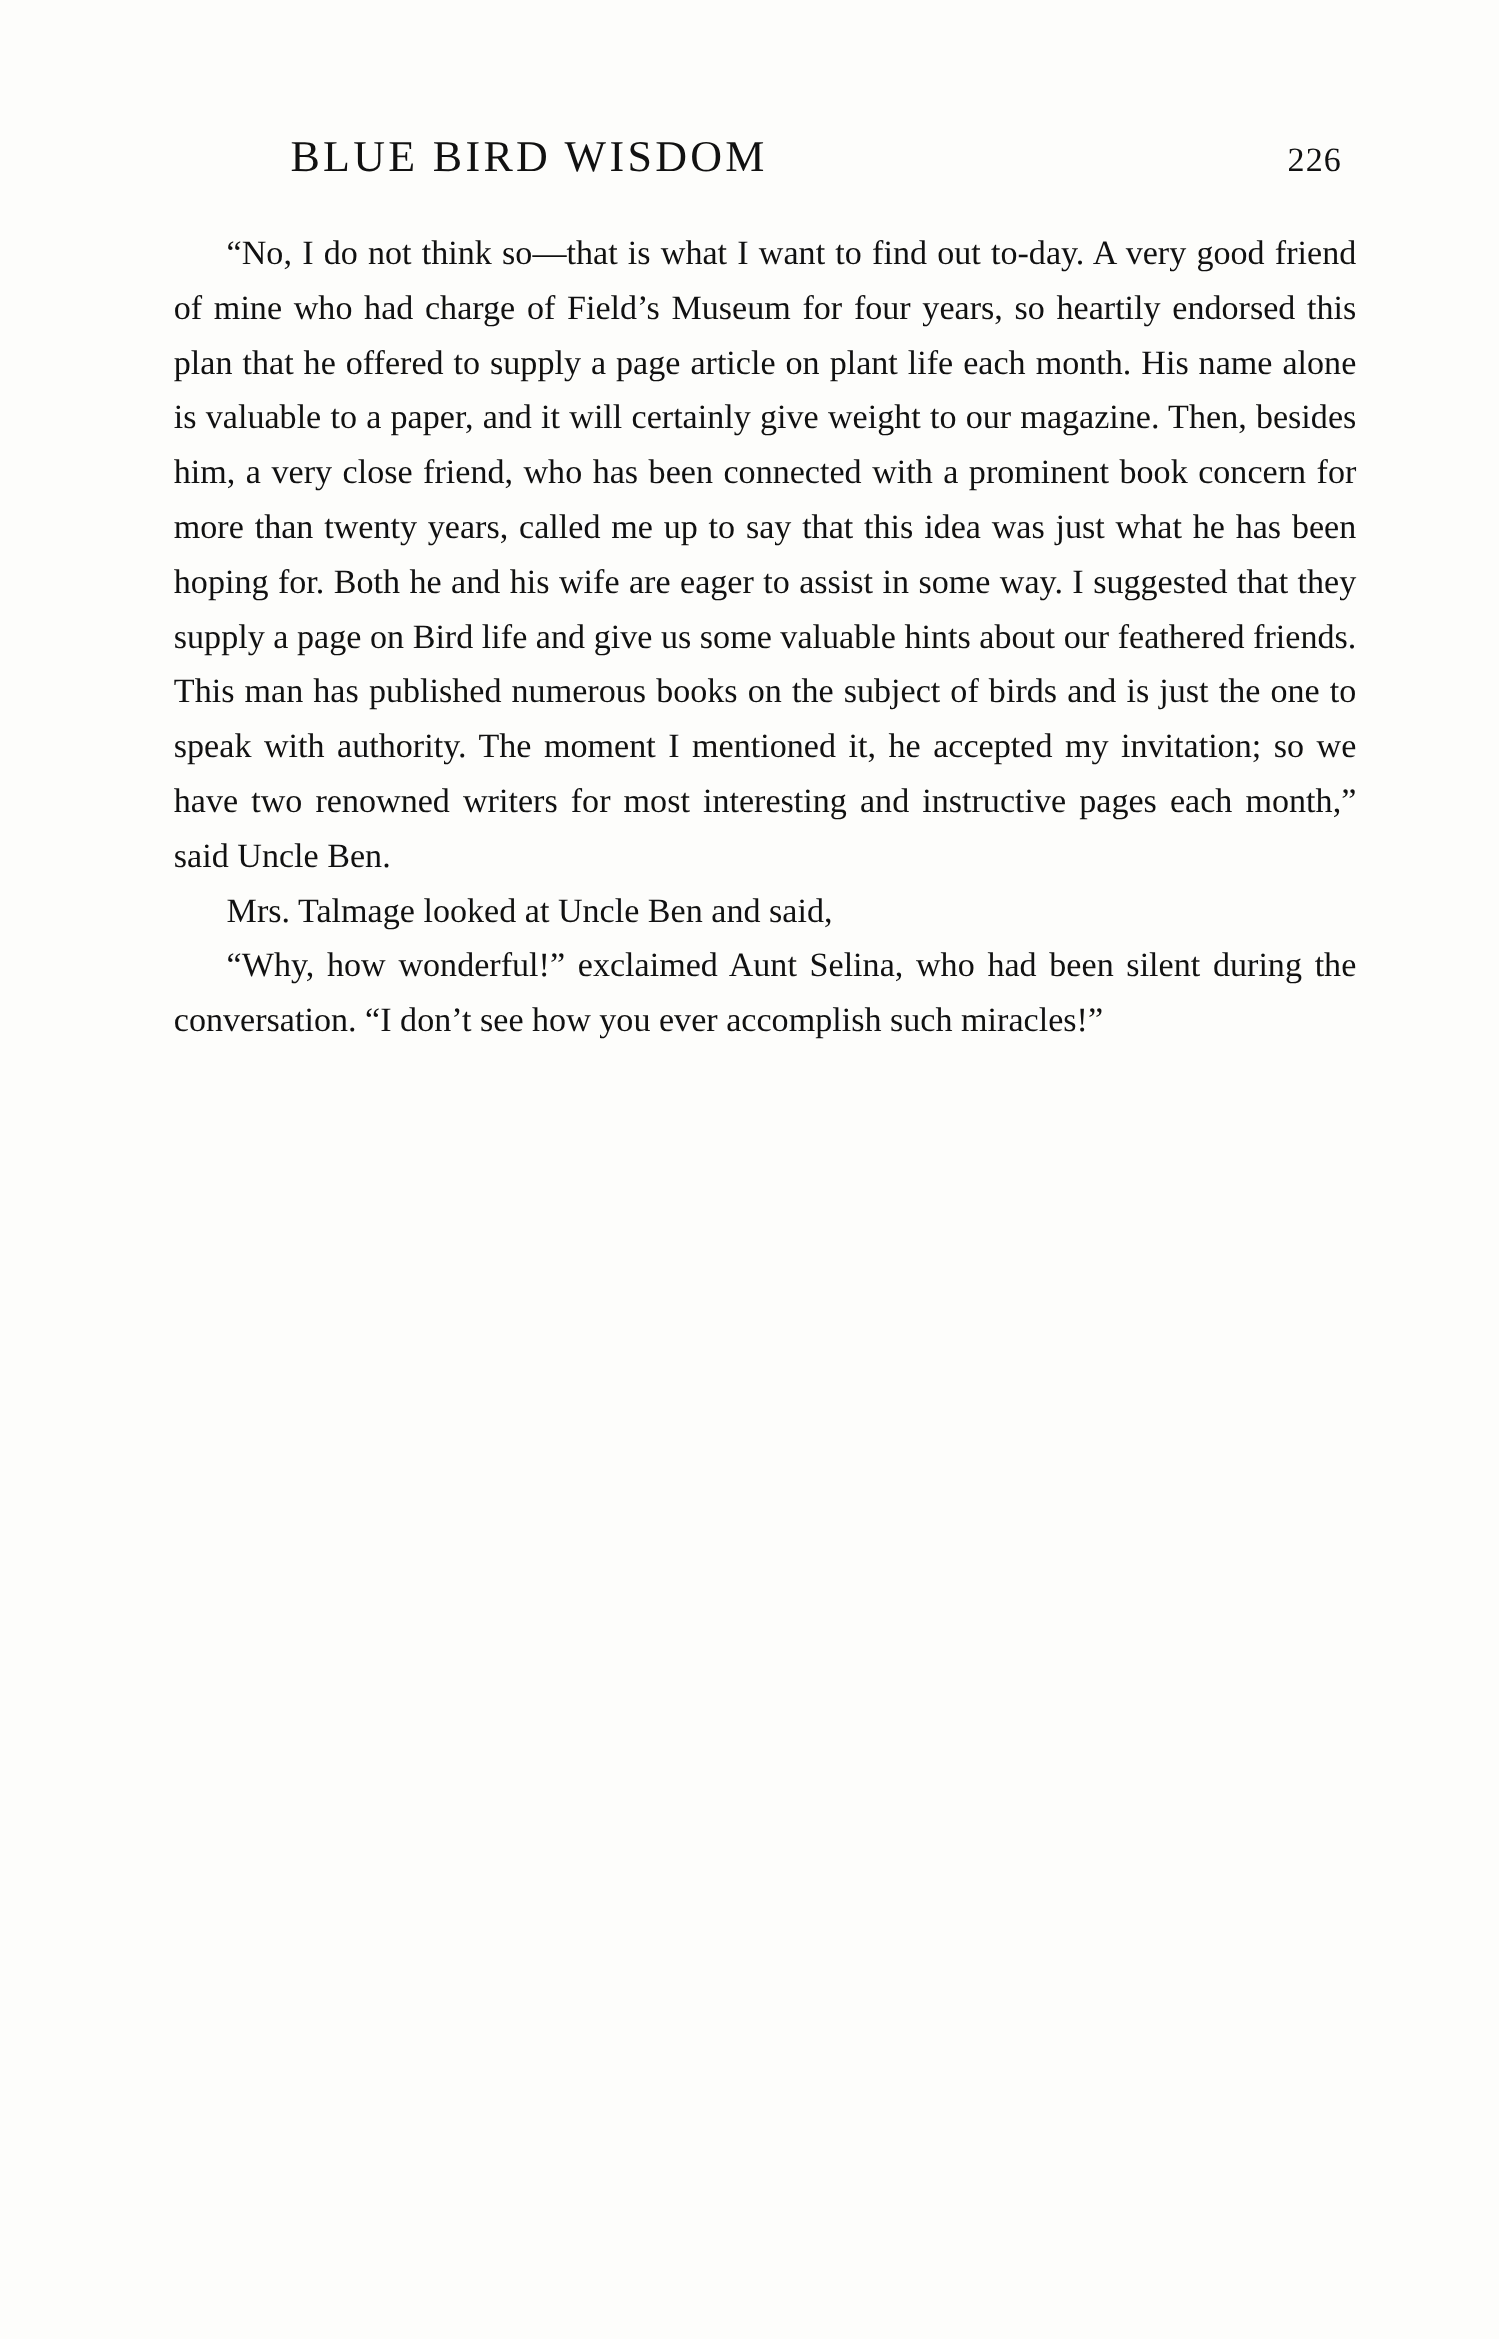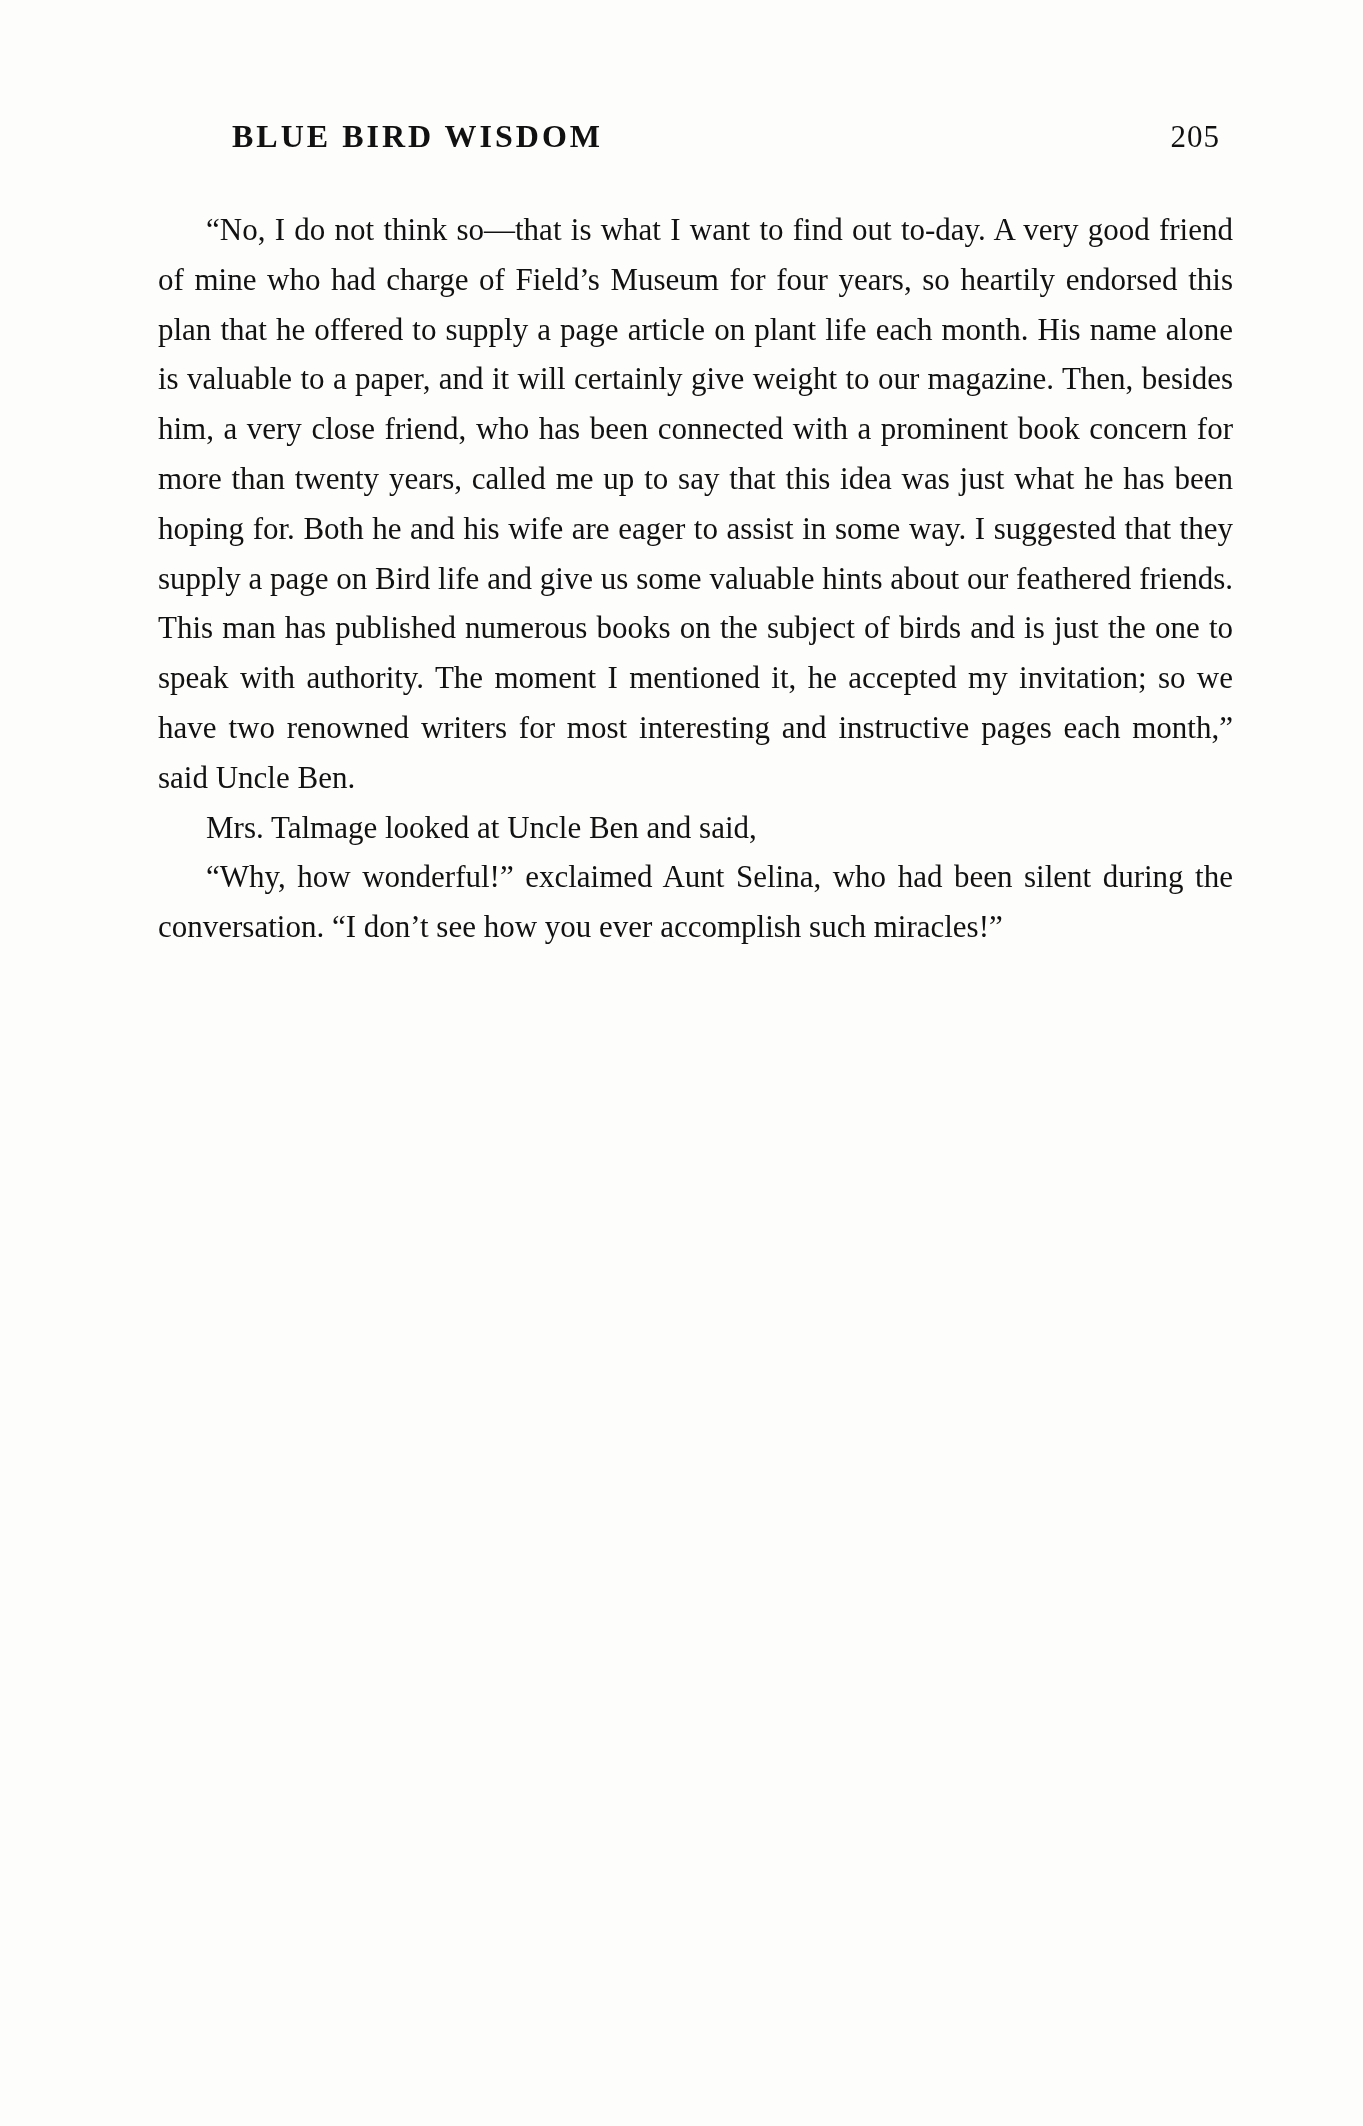--- a/index.html
+++ b/index.html
@@ -26,25 +26,25 @@
   .header {
     position: absolute;
     left: 150px;
     top: 118px;
     width: 1070px;
     display: flex;
     align-items: baseline;
     justify-content: space-between;
   }
   .running-title {
-    font-size: 32px;
+    font-size: 40px;
     letter-spacing: 3px;
-    font-weight: 700;
+    font-weight: 400;
     white-space: nowrap;
-    margin-left: 82px;
+    margin-left: 114px;
   }
   .page-number {
     font-size: 31px;
     letter-spacing: 1px;
     font-variant: small-caps;
   }
   .body-text {
     position: absolute;
     left: 158px;
     top: 205px;
@@ -65,21 +65,21 @@
     text-align: left;
   }
 </style>
 </head>
 <body>
 
 <div class="page">
 
   <div class="header">
     <div class="running-title">BLUE BIRD WISDOM</div>
-    <div class="page-number">205</div>
+    <div class="page-number">226</div>
   </div>
 
   <div class="body-text">
     <p>“No, I do not think so—that is what I want to find out to-day. A very good friend of mine who had charge of Field’s Museum for four years, so heartily endorsed this plan that he offered to supply a page article on plant life each month. His name alone is valuable to a paper, and it will certainly give weight to our magazine. Then, besides him, a very close friend, who has been connected with a prominent book concern for more than twenty years, called me up to say that this idea was just what he has been hoping for. Both he and his wife are eager to assist in some way. I suggested that they supply a page on Bird life and give us some valuable hints about our feathered friends. This man has published numerous books on the subject of birds and is just the one to speak with authority. The moment I mentioned it, he accepted my invitation; so we have two renowned writers for most interesting and instructive pages each month,” said Uncle Ben.</p>
     <p class="cont last-line">Mrs. Talmage looked at Uncle Ben and said,</p>
     <p class="cont">“Why, how wonderful!” exclaimed Aunt Selina, who had been silent during the conversation. “I don’t see how you ever accomplish such miracles!”</p>
   </div>
 
 </div>
 

